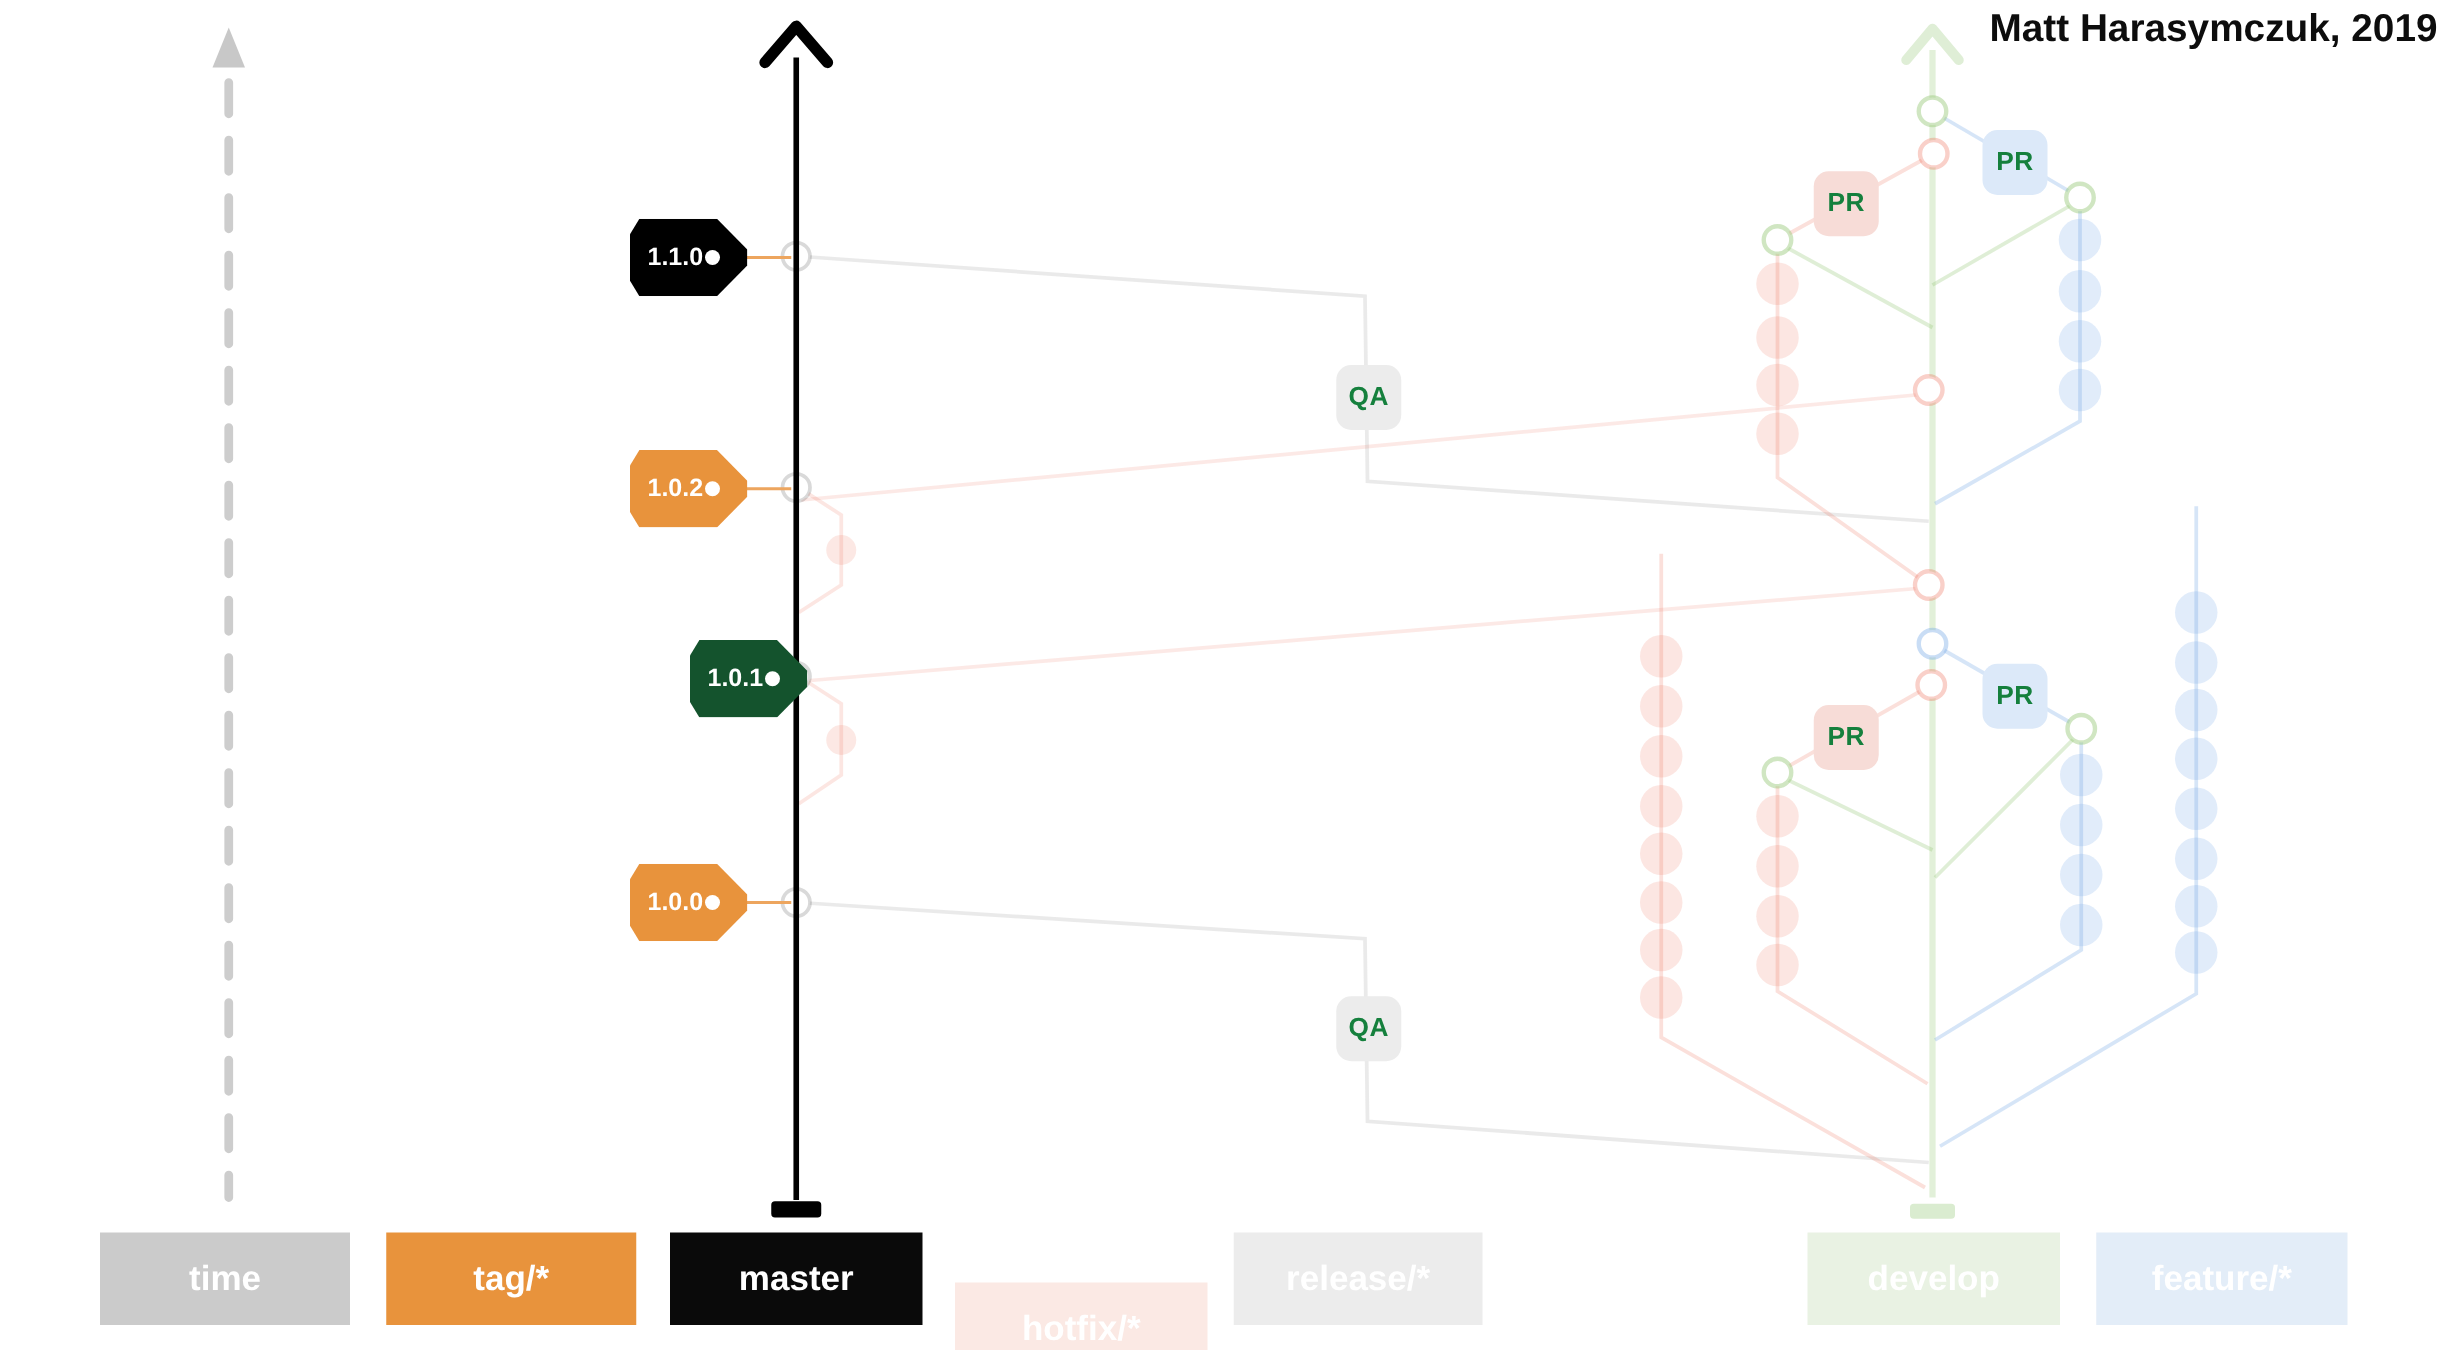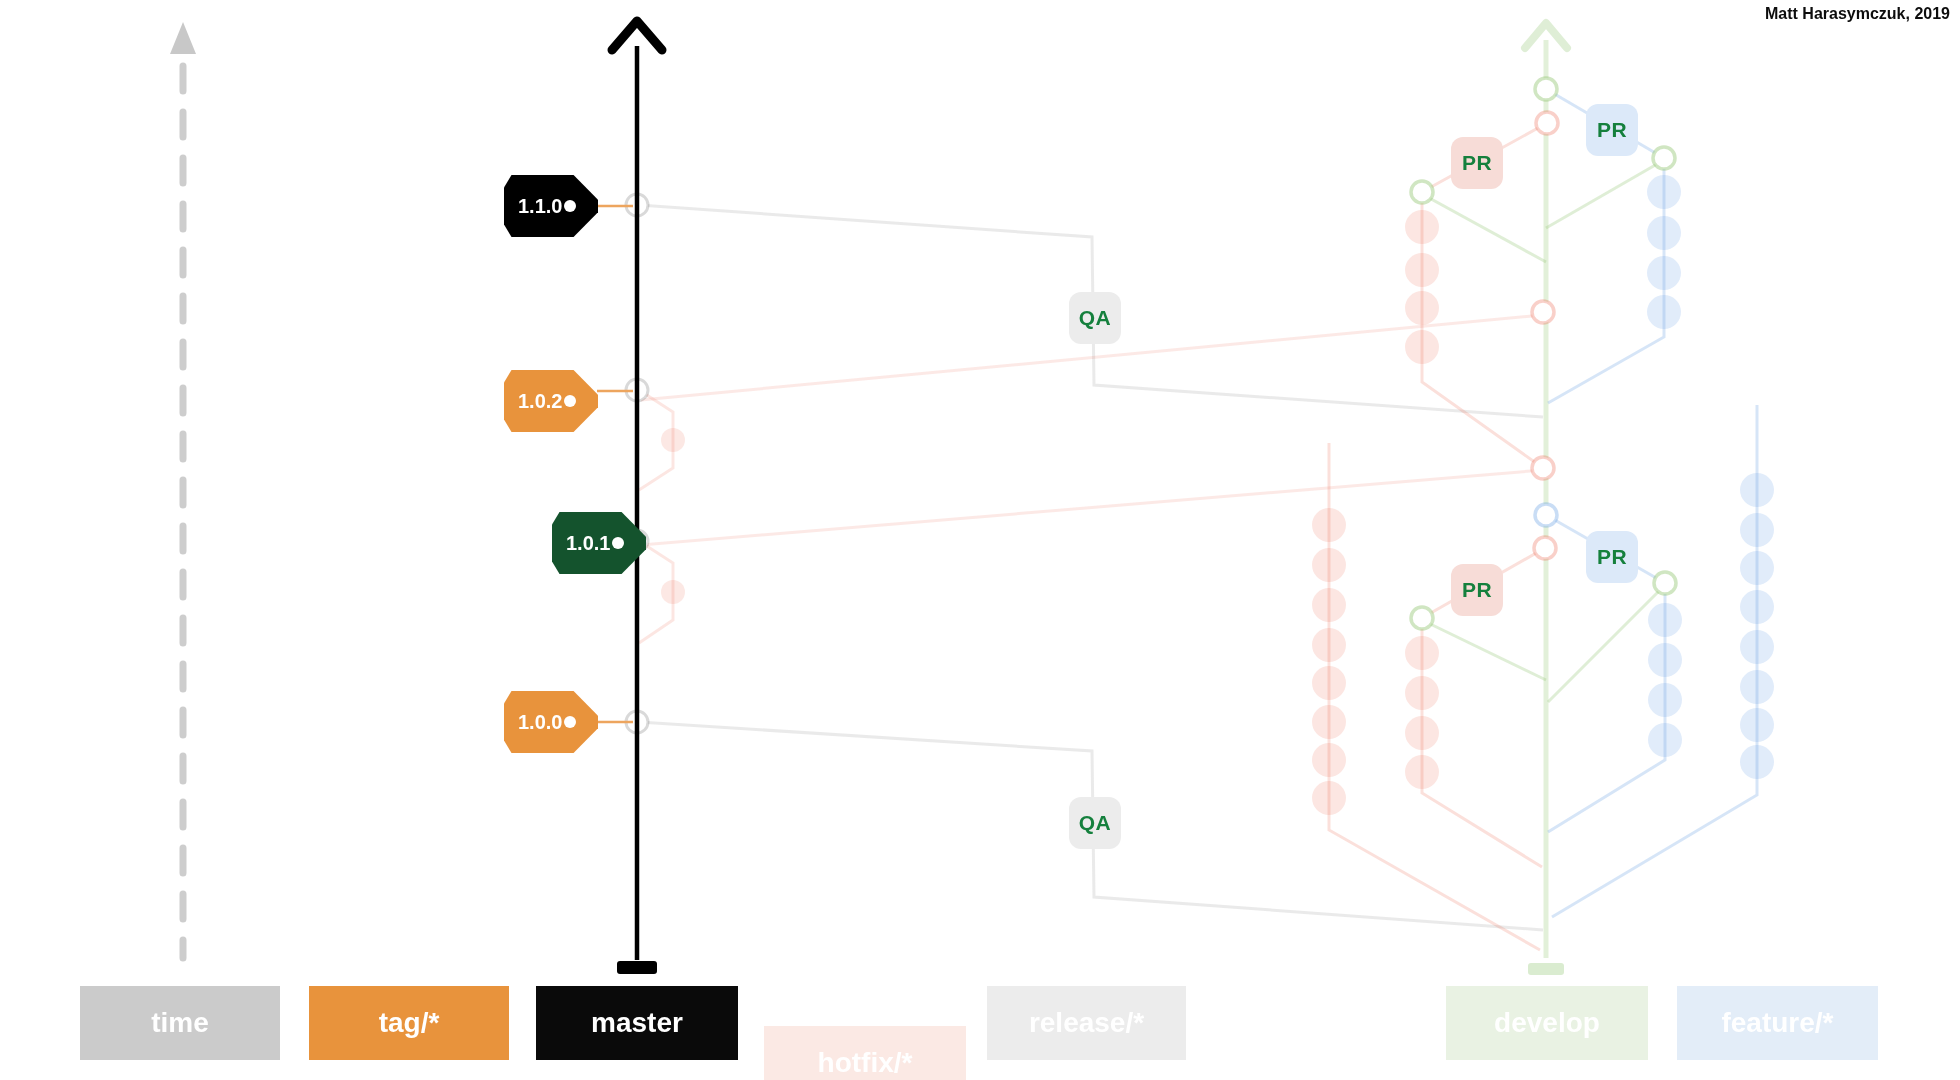--- a/index.html
+++ b/index.html
@@ -6,21 +6,21 @@
   body{
     width:1960px;height:1080px;position:relative;overflow:hidden;
     background:#ffffff;
     font-family:"Liberation Sans", sans-serif;
   }
   #stage{position:absolute;inset:0;}
   svg.diagram{position:absolute;left:0;top:0;}
 
   .attribution{
     position:absolute;top:5px;right:10px;
-    font-size:16px;font-weight:bold;color:#0d0d0d;
+    font-size:31px;font-weight:bold;color:#0d0d0d;
   }
 
   
   .tag{
     position:absolute;width:94px;height:62px;
     clip-path:polygon(0% 20%,8% 0%,74% 0%,100% 40%,100% 60%,74% 100%,8% 100%,0% 80%);
     color:#fff;font-size:20px;font-weight:bold;line-height:62px;
     padding-left:14px;box-sizing:border-box;
   }
   .tag .hole{
@@ -177,21 +177,21 @@
       <line x1="597" y1="722" x2="633" y2="722"></line>
     </g>
   </svg>
 
   <div class="attribution">Matt Harasymczuk, 2019</div>
 
   <div class="tag" style="left: 504px; top: 175px; background: #000000;">
     <span>1.1.0</span>
     <span class="hole"></span>
   </div>
-  <div class="tag" style="left: 504px; top: 360px; background: rgb(232, 147, 60); margin-top: 10px;">
+  <div class="tag" style="left: 504px; top: 360px; background: rgb(232, 147, 60);">
     <span>1.0.2</span>
     <span class="hole"></span>
   </div>
   <div class="tag" style="left: 504px; top: 512px; background: #14532d; margin-left: 48px;">
     <span>1.0.1</span>
     <span class="hole"></span>
   </div>
   <div class="tag" style="left: 504px; top: 691px; background: rgb(232, 147, 60);">
     <span>1.0.0</span>
     <span class="hole"></span>

